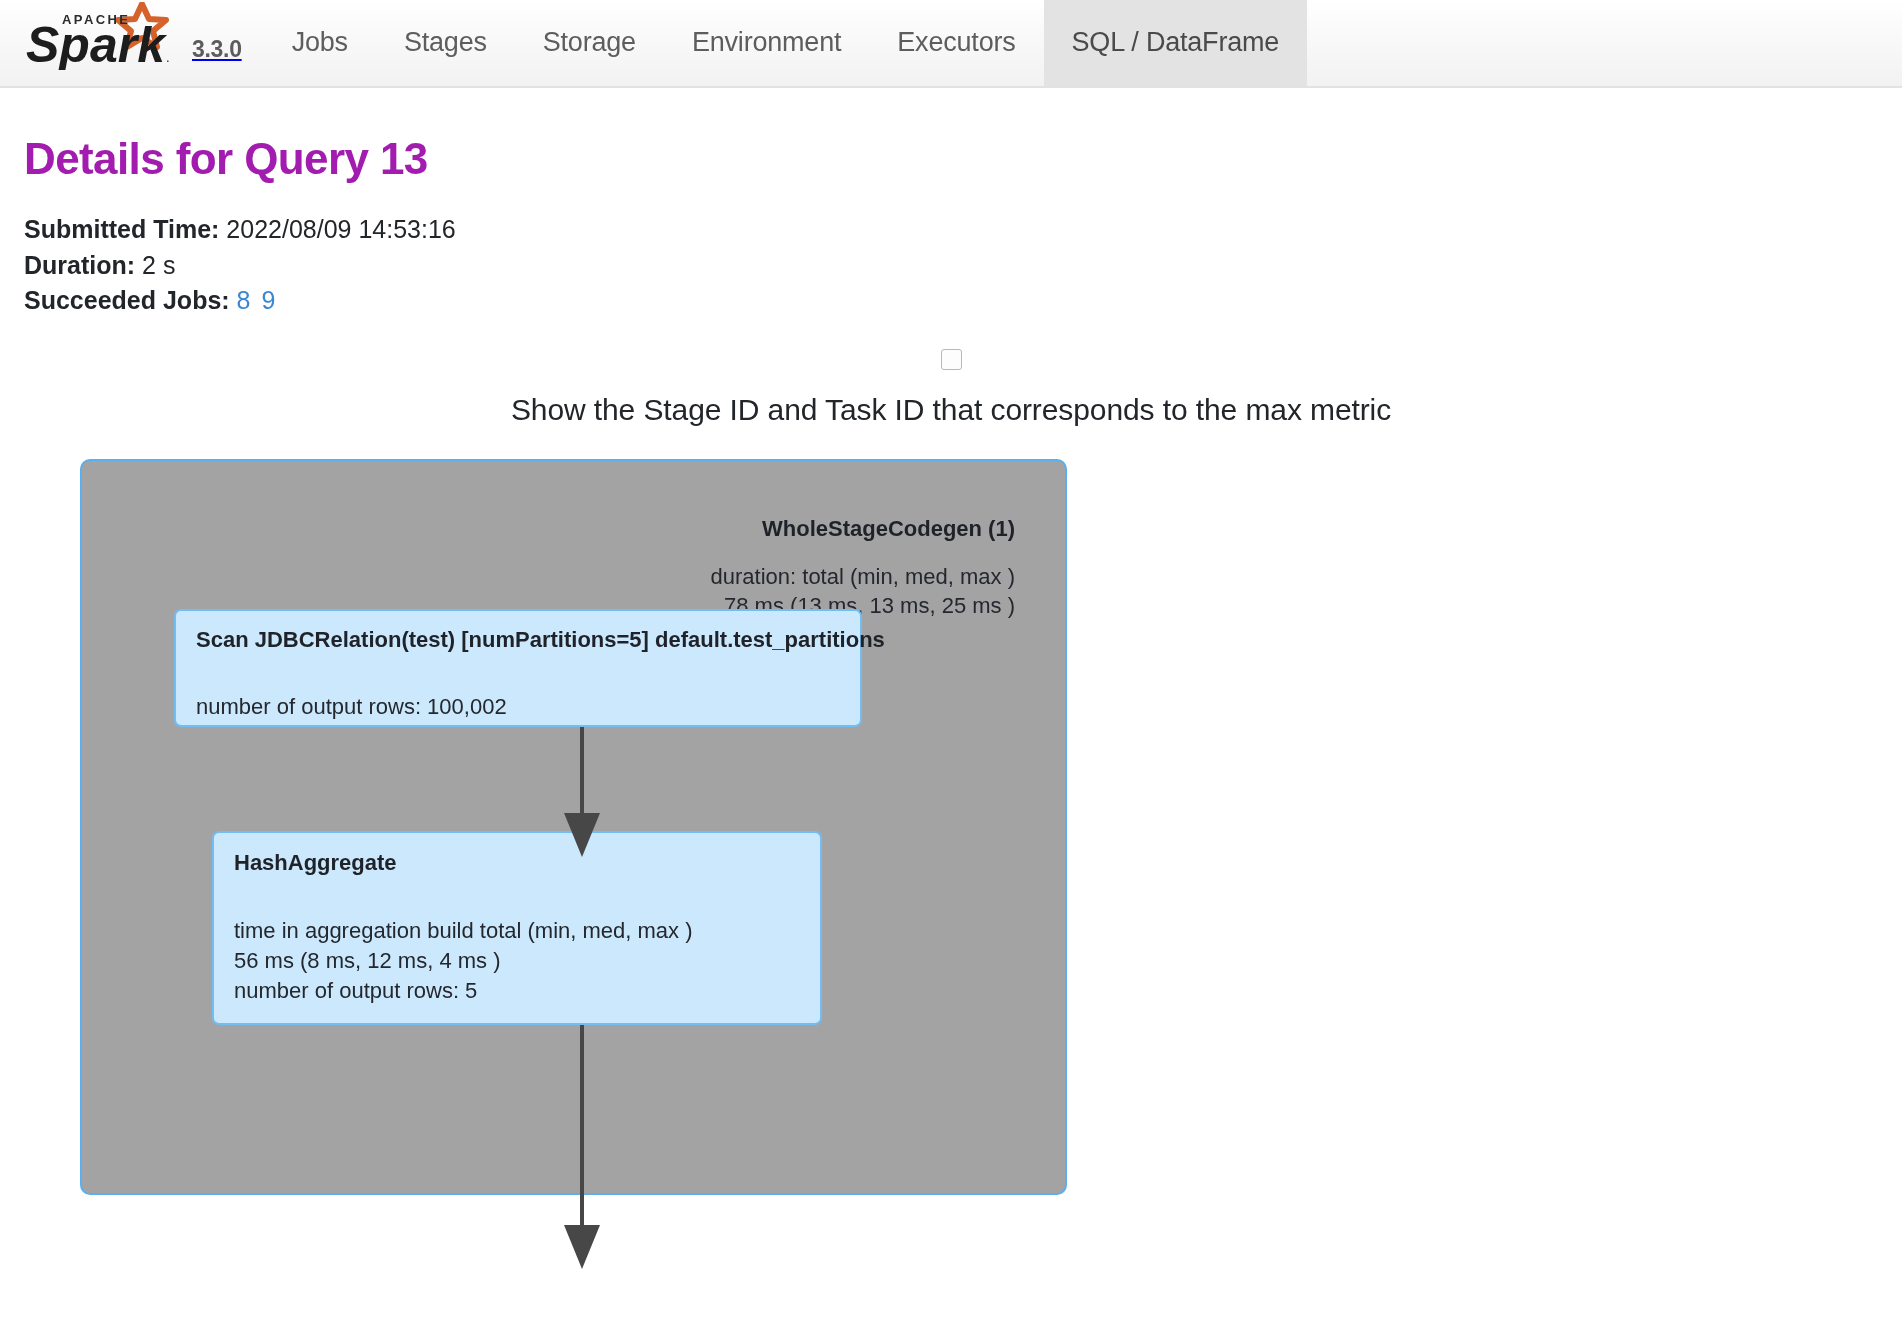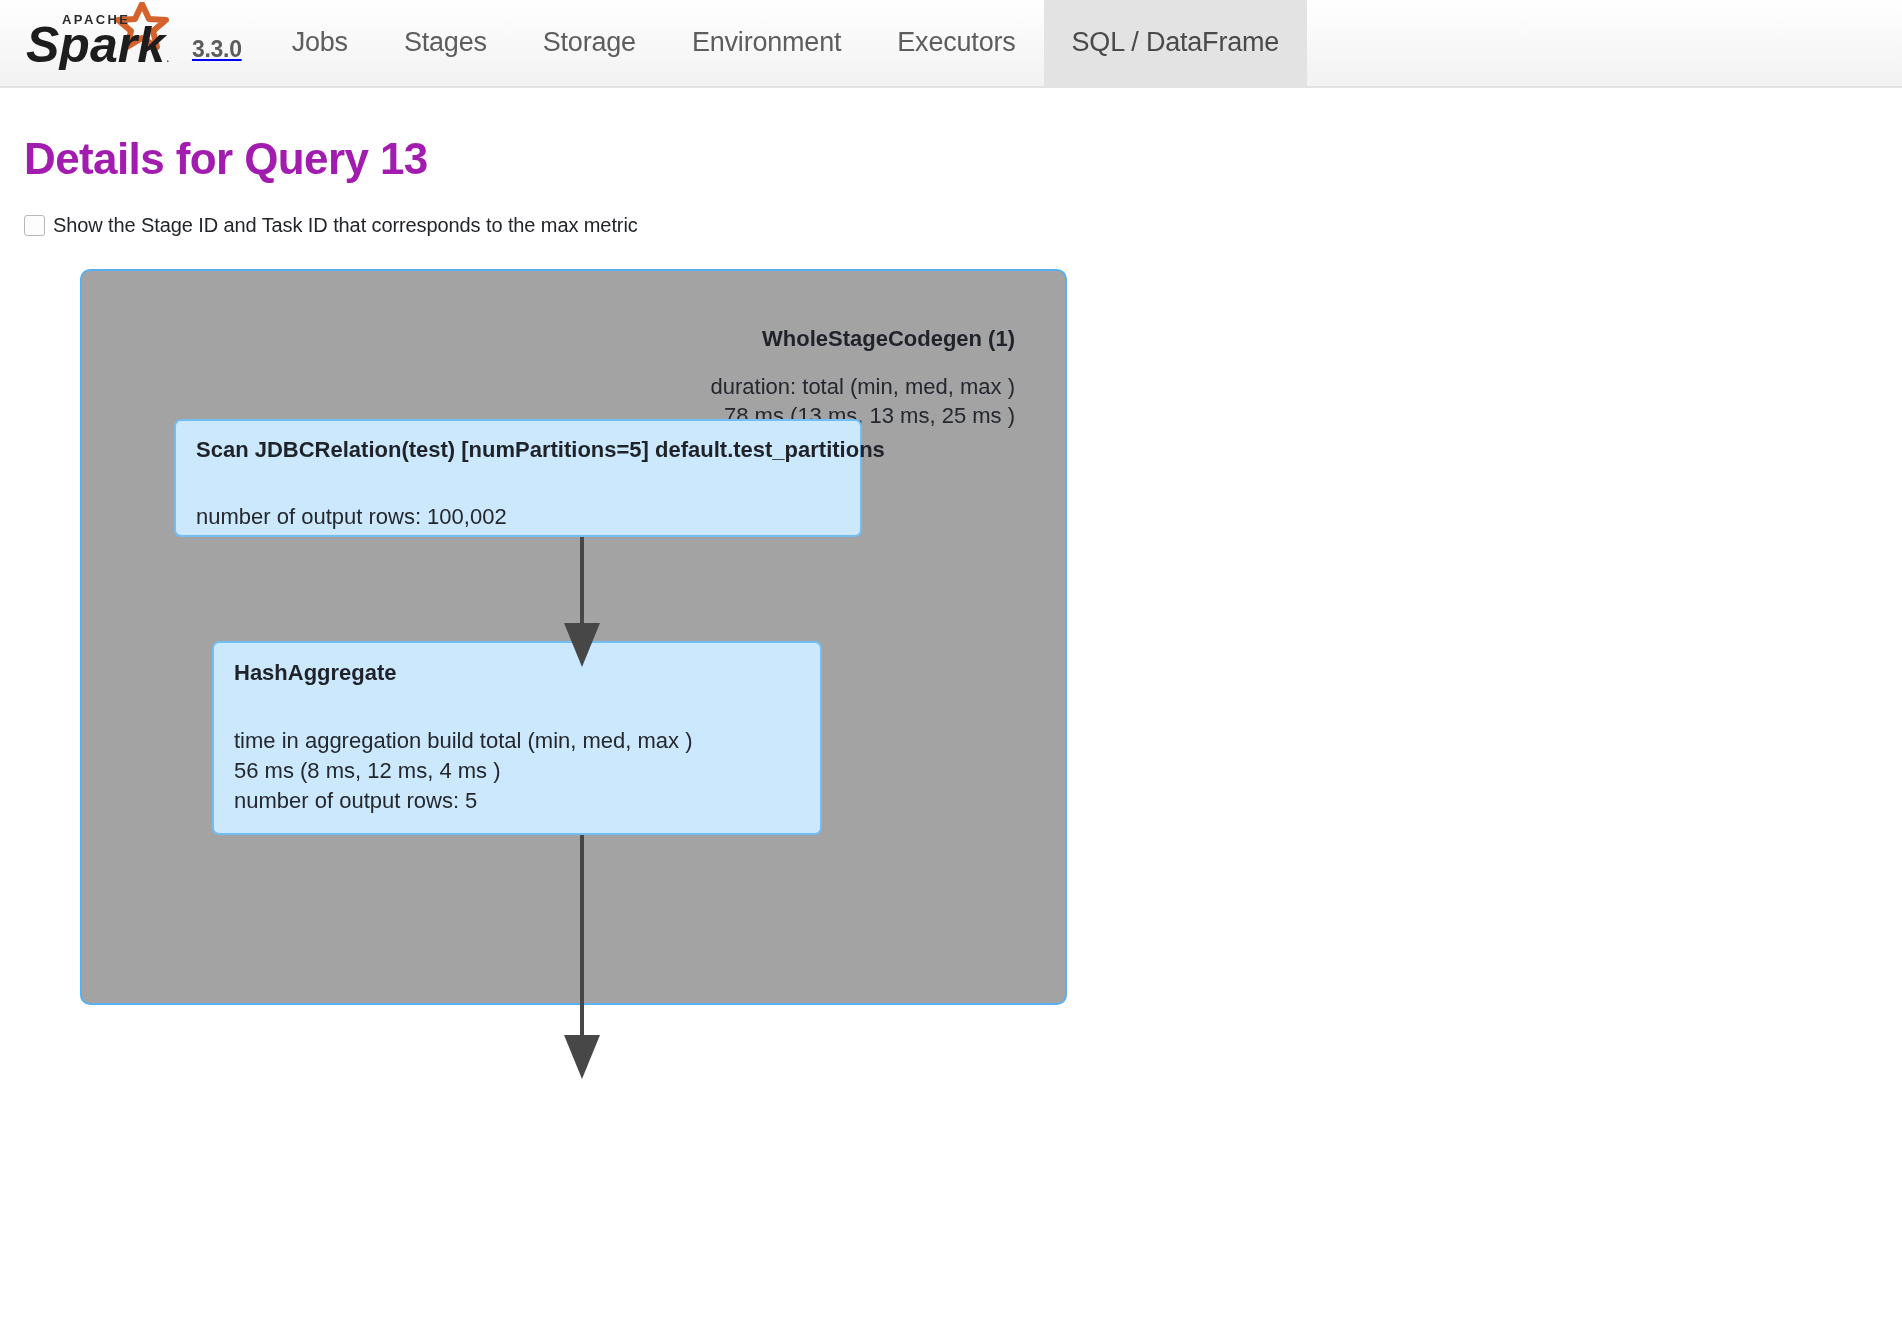--- a/index.html
+++ b/index.html
@@ -91,23 +91,24 @@
     color: #3b87d1;
     text-decoration: none;
     font-weight: normal;
   }
   .joblink + .joblink { margin-left: 4px; }
 
   .checkbox-row {
     margin-top: 30px;
     display: flex;
     align-items: center;
-    gap: 8px;
-    font-size: 20px;
+    gap: 23px;
+    font-size: 30px;
     color: #222529;
+    flex-direction: column;
   }
   .cb {
     width: 21px; height: 21px;
     border: 1px solid #b8b8b8;
     border-radius: 3px;
     background: #fdfdfd;
     display: inline-block;
     flex: none;
   }
   .cb-label { letter-spacing: -0.1px; }
@@ -220,20 +221,35 @@
     <a class="navtab" href="#">Environment</a>
     <a class="navtab" href="#">Executors</a>
     <a class="navtab active" href="#">SQL / DataFrame</a>
   </nav>
 </div>
 
 <div class="page">
 
   <h1 class="page-title">Details for Query 13</h1>
 
+  <div class="meta-list">
+    <div class="meta-row">
+      <span class="meta-label">Submitted Time:</span>
+      <span class="meta-value">2022/08/09 14:53:16</span>
+    </div>
+    <div class="meta-row">
+      <span class="meta-label">Duration:</span>
+      <span class="meta-value">2 s</span>
+    </div>
+    <div class="meta-row">
+      <span class="meta-label">Succeeded Jobs:</span>
+      <a class="joblink" href="#">8</a>
+      <a class="joblink" href="#">9</a>
+    </div>
+  </div>
 
   <label class="checkbox-row">
     <span class="cb"></span>
     <span class="cb-label">Show the Stage ID and Task ID that corresponds to the max metric</span>
   </label>
 
   <div class="graph">
 
     <div class="cluster">
       <div class="cluster-title">WholeStageCodegen (1)</div>

